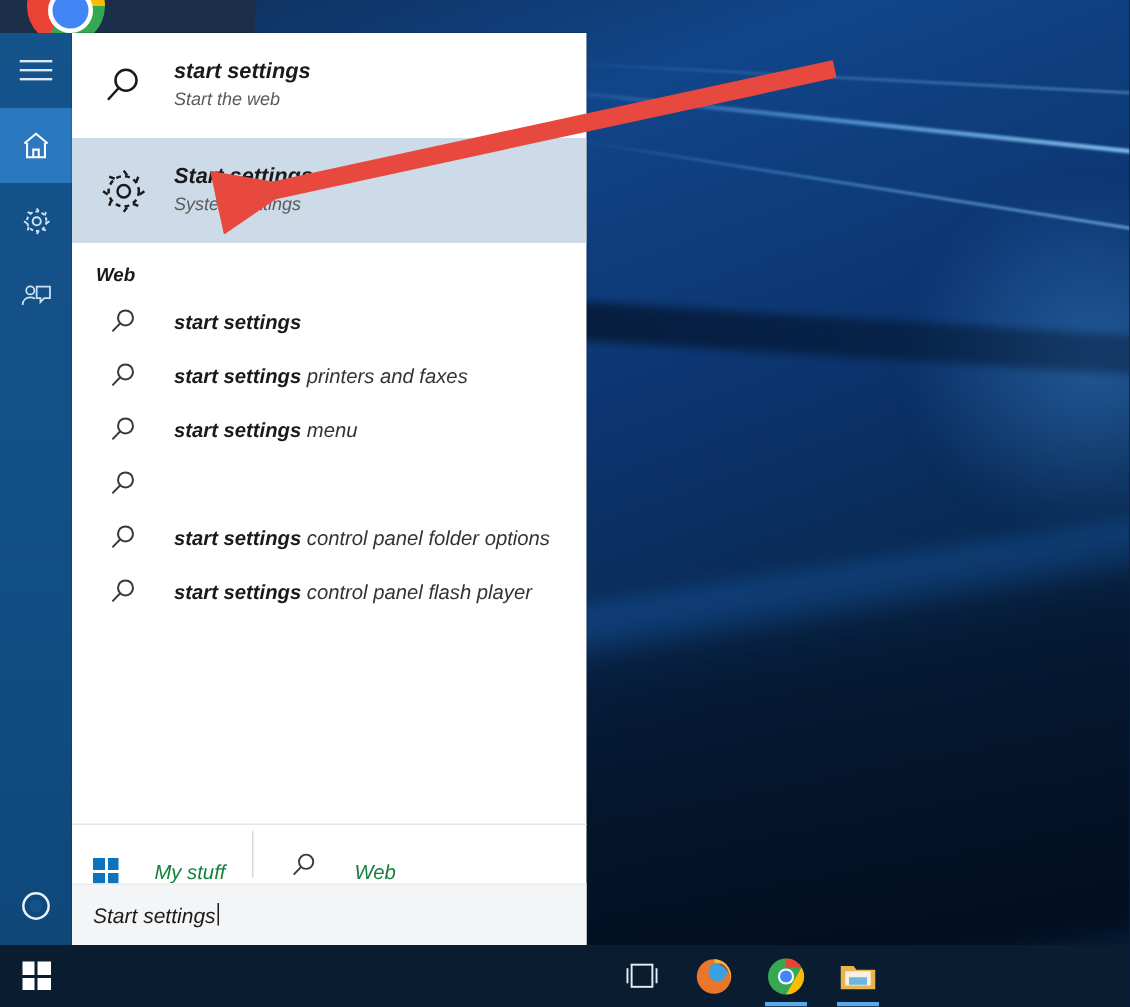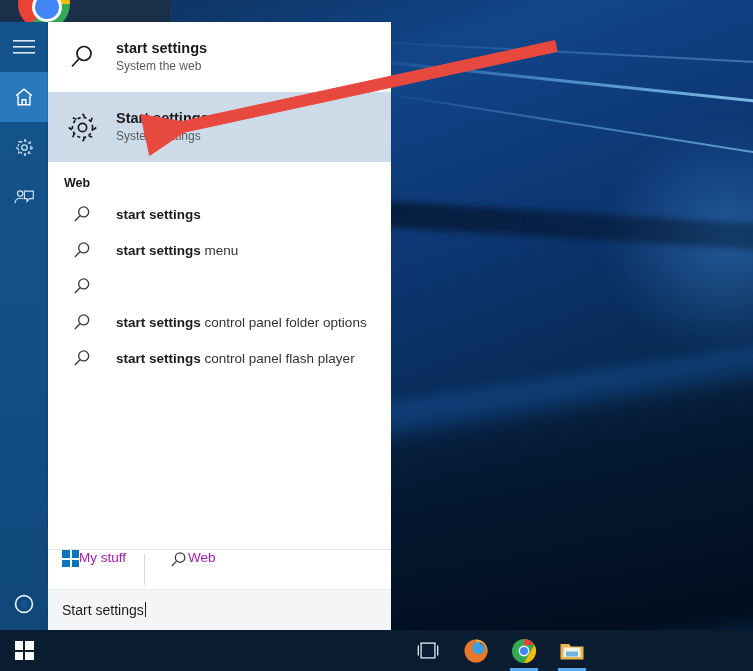--- a/index.html
+++ b/index.html
@@ -85,20 +85,21 @@
   }
   .win-logo { display:grid; grid-template-columns:1fr 1fr; grid-template-rows:1fr 1fr; gap:2px; width:19px; height:19px; }
   .win-logo i { background:#ffffff; display:block; }
 
   
   #panel {
     position:absolute; left:48px; top:22px; width:343px; height:608px;
     background:#ffffff; z-index:21;
     display:flex; flex-direction:column;
     box-shadow:0 0 1px rgba(0,0,0,.4);
+    font-style:italic;
   }
   #results { flex:1 1 auto; overflow:hidden; }
 
   .top-row {
     display:flex; align-items:center; gap:14px;
     padding:8px 0 8px 14px; height:70px;
   }
   .top-row.highlight { background:#cddbe8; }
   .top-row .ico { width:40px; display:flex; align-items:center; justify-content:center; flex:0 0 40px; }
   .top-row .txt { display:flex; flex-direction:column; justify-content:center; }
@@ -116,23 +117,23 @@
   }
   .sug .ico { width:40px; flex:0 0 40px; display:flex; align-items:center; justify-content:center; }
   .sug .label { font-size:13.5px; color:#333; white-space:nowrap; }
   .sug .label b { font-weight:bold; color:#1a1a1a; }
 
   
   #tabs {
     display:flex; height:40px; border-top:1px solid #e4e4e4; flex:0 0 40px;
   }
   .tab {
-    display:flex; align-items:flex-start; gap:0;
+    display:flex; align-items:flex-end; gap:24px;
     flex:0 0 auto; padding:0 18px 0 14px;
-    font-size:13.5px; color:#a21caf;
+    font-size:13.5px; color:#15803d;
   }
   #tab-divider { width:1px; background:#d8d8d8; margin:4px 0; }
 
   
   #searchbar {
     flex:0 0 41px; height:41px; background:#f3f5f7;
     display:flex; align-items:center; padding-left:14px;
     border-top:1px solid #e9ecef;
   }
   #search-text { font-size:14px; color:#1a1a1a; position:relative; }
@@ -239,21 +240,21 @@
 
     <div class="top-row">
       <span class="ico">
         <svg width="28" height="28" viewBox="0 0 28 28" fill="none" stroke="#1a1a1a" stroke-width="1.7">
           <circle cx="16" cy="10.5" r="7"></circle>
           <path d="M10.8 16 L4 23.5"></path>
         </svg>
       </span>
       <span class="txt">
         <span class="t1">start settings</span>
-        <span class="t2">System the web</span>
+        <span class="t2">Start the web</span>
       </span>
     </div>
 
     <div class="top-row highlight">
       <span class="ico">
         <svg width="31" height="31" viewBox="0 0 32 32" fill="none" stroke="#1a1a1a" stroke-width="1.7">
           <circle cx="16" cy="16" r="4.3"></circle>
           <path d="M16 1.8 l2.3 3.2 M16 30.2 l2.3 -3.2 M1.8 16 l3.2 2.3 M30.2 16 l-3.2 2.3
                    M6 6 l3.7 1.4 M26 26 l-3.7 -1.4 M26 6 l-1.4 3.7 M6 26 l1.4 -3.7"></path>
           <circle cx="16" cy="16" r="10.4" stroke-dasharray="3.3 2.9"></circle>
@@ -269,20 +270,29 @@
 
     <div id="sug-list">
         <div class="sug">
           <span class="ico">
             <svg width="20" height="20" viewBox="0 0 24 24" fill="none" stroke="#3a3a3a" stroke-width="1.6">
               <circle cx="14" cy="9.5" r="6"></circle>
               <path d="M9.6 14 L3.5 20.3"></path>
             </svg>
           </span>
           <span class="label"><b>start settings</b></span>
+        </div>
+        <div class="sug">
+          <span class="ico">
+            <svg width="20" height="20" viewBox="0 0 24 24" fill="none" stroke="#3a3a3a" stroke-width="1.6">
+              <circle cx="14" cy="9.5" r="6"></circle>
+              <path d="M9.6 14 L3.5 20.3"></path>
+            </svg>
+          </span>
+          <span class="label"><b>start settings</b> printers and faxes</span>
         </div>
         <div class="sug">
           <span class="ico">
             <svg width="20" height="20" viewBox="0 0 24 24" fill="none" stroke="#3a3a3a" stroke-width="1.6">
               <circle cx="14" cy="9.5" r="6"></circle>
               <path d="M9.6 14 L3.5 20.3"></path>
             </svg>
           </span>
           <span class="label"><b>start settings</b> menu</span>
         </div>

